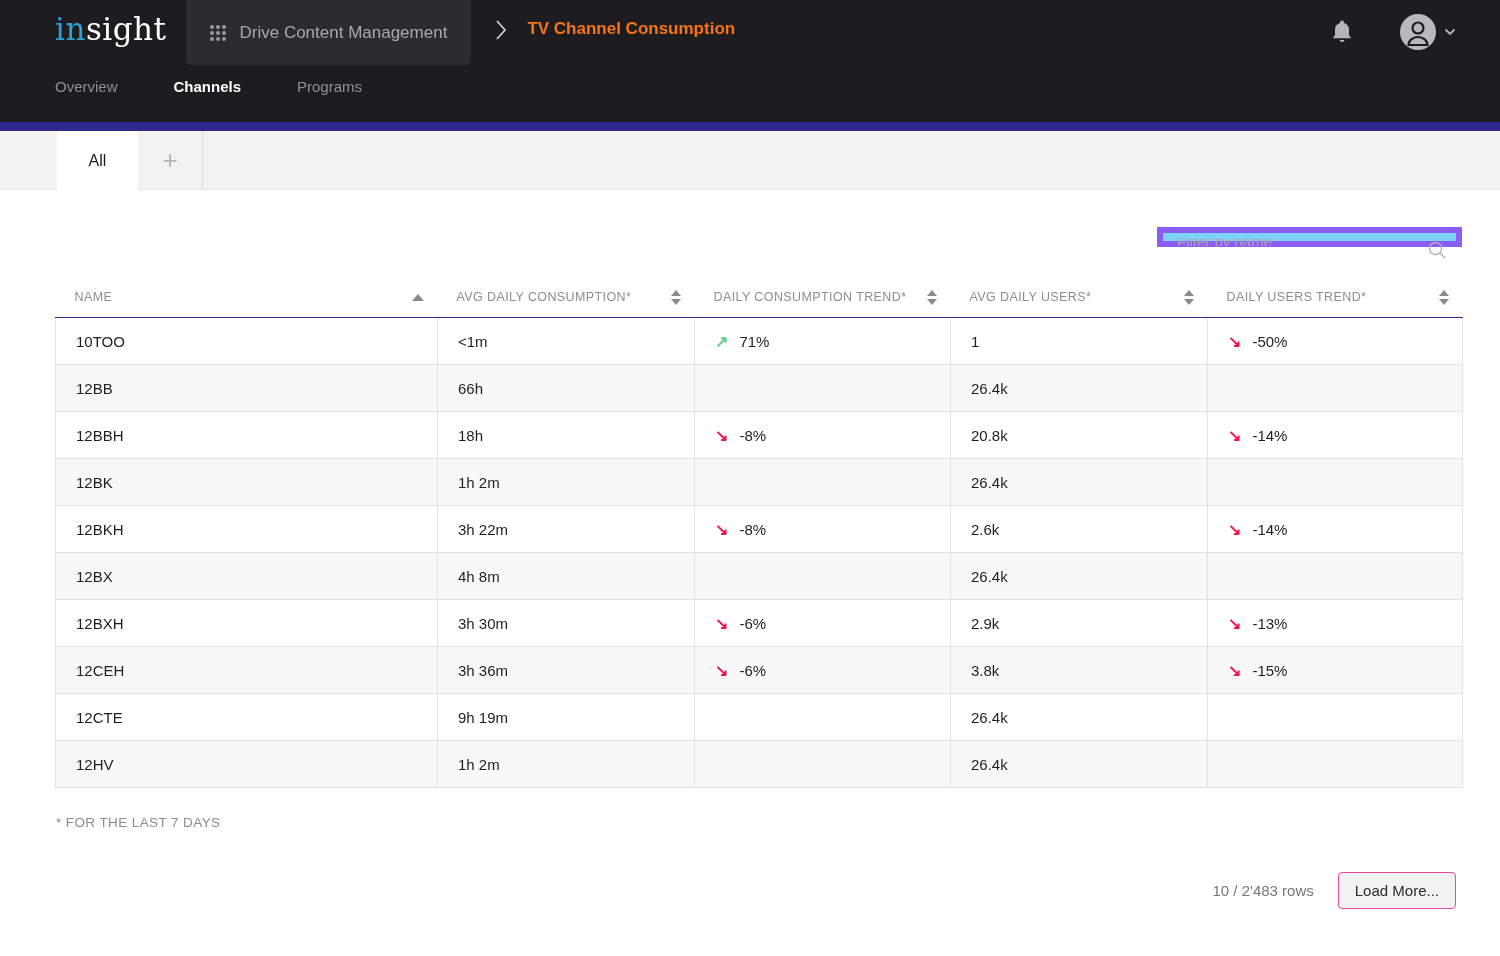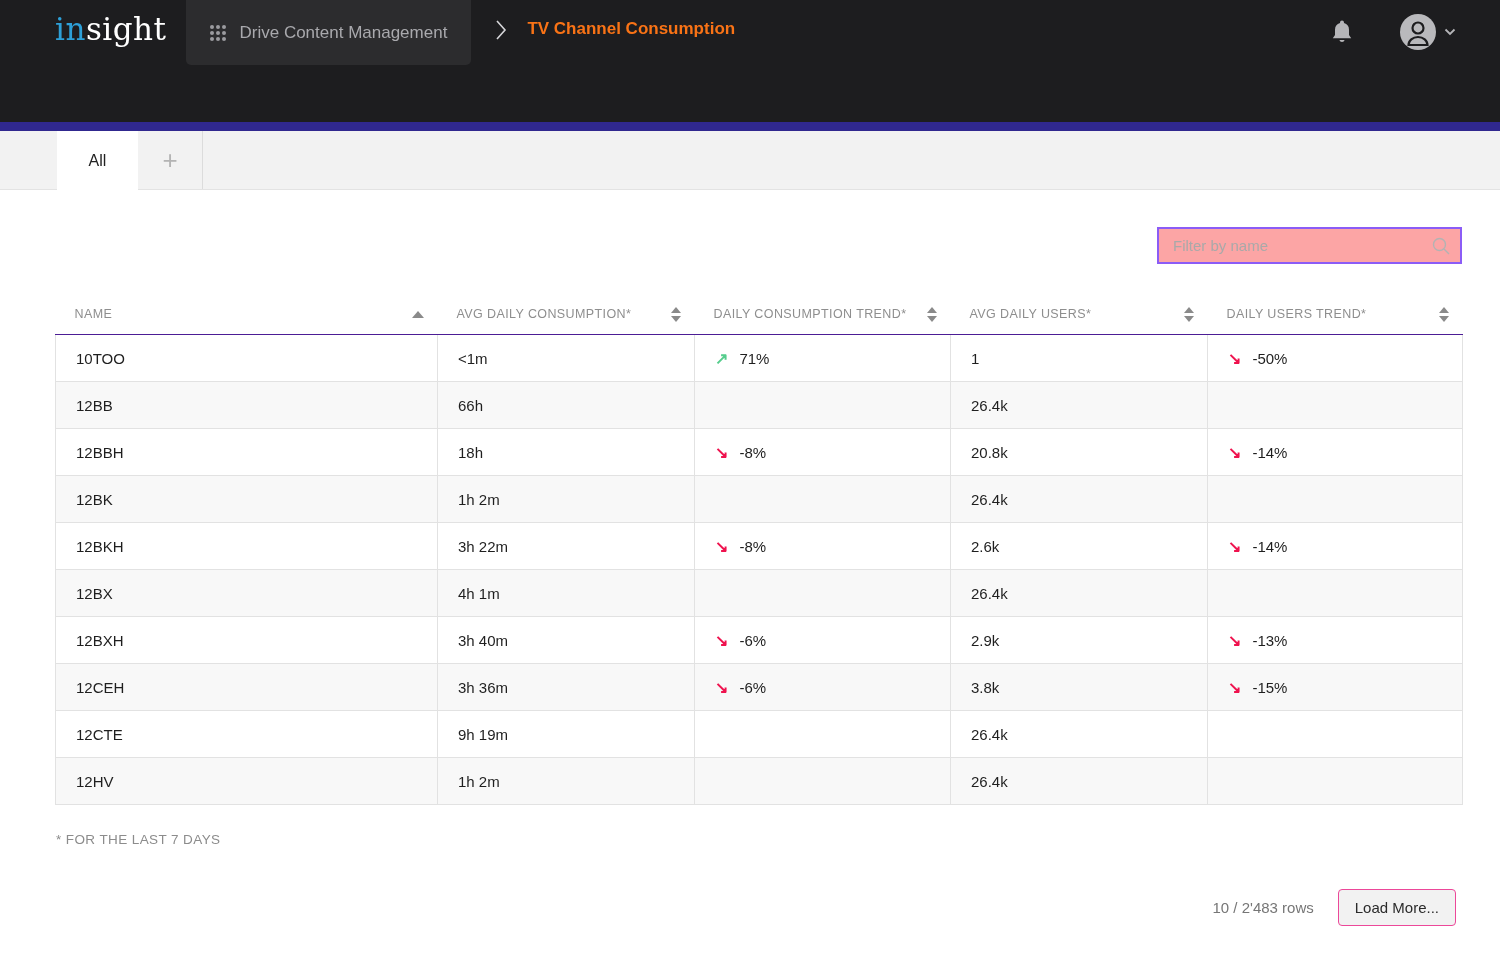--- a/index.html
+++ b/index.html
@@ -50,22 +50,22 @@
   .tab-strip { height:58px; background:#f2f2f2; border-bottom:1px solid #e3e3e3;
                display:flex; padding-left:57px; position:relative; }
   .tab { display:flex; align-items:center; justify-content:center; cursor:pointer; }
   .tab-all { width:81px; background:#ffffff; font-size:16px; color:#222;
              height:59px; position:relative; z-index:1; }
   .tab-add { width:64px; border-right:1px solid #dcdcdc; color:#b4b4b4;
              font-size:26px; font-weight:300; }
 
   
   .filter-row { display:flex; justify-content:flex-end; padding:37px 38px 0 0; }
-  .filter-box { position:relative; width:305px; height:37px; border:2px solid #8b5cf6;
-                background:#fca5a5; box-sizing:border-box; }
+  .filter-box { position:relative; width:305px; height:20px; border:6px solid #8b5cf6;
+                background:#7dd3fc; box-sizing:border-box; }
   .filter-box input { width:100%; height:100%; border:none; outline:none; background:transparent;
                       font-family:"Liberation Sans",sans-serif; font-size:15px; color:#333;
                       padding:0 38px 0 14px; box-sizing:border-box; }
   .filter-box input::placeholder { color:#a9a9a9; }
   .search-icon { position:absolute; right:9px; top:7px; }
 
   
   .table-wrap { margin:30px 38px 0 55px; }
   table.data-table { border-collapse:collapse; table-layout:fixed; width:1407px; }
   thead th { height:40px; padding:0; border:none; border-bottom:1px solid #4c1d95;
@@ -143,20 +143,25 @@
             <path d="M8.5 31 a9.5 8 0 0 1 19 0 z" fill="none" stroke="#1d1d1f" stroke-width="2.2"></path>
           </svg>
         </span>
         <svg width="12" height="8" viewBox="0 0 12 8">
             <polyline points="1.5,1.5 6,6 10.5,1.5" fill="none" stroke="#b5b5b8" stroke-width="1.8"></polyline>
           </svg>
       </span>
     </div>
   </div>
 
+  <nav class="main-nav">
+    <span class="nav-item">Overview</span>
+    <span class="nav-item active">Channels</span>
+    <span class="nav-item">Programs</span>
+  </nav>
 </header>
 
 <div class="accent-bar"></div>
 
 <div class="tab-strip">
   <div class="tab tab-all">All</div>
   <div class="tab tab-add">
       <span>+</span>
     </div>
 </div>
@@ -261,28 +266,28 @@
     </tr>
           <tr>
       <td>12BKH</td>
       <td>3h 22m</td>
       <td><span class="trend-arrow down">↘</span><span>-8%</span></td>
       <td>2.6k</td>
       <td><span class="trend-arrow down">↘</span><span>-14%</span></td>
     </tr>
           <tr class="alt">
       <td>12BX</td>
-      <td>4h 1m</td>
+      <td>4h 8m</td>
       <td></td>
       <td>26.4k</td>
       <td></td>
     </tr>
           <tr>
       <td>12BXH</td>
-      <td>3h 40m</td>
+      <td>3h 30m</td>
       <td><span class="trend-arrow down">↘</span><span>-6%</span></td>
       <td>2.9k</td>
       <td><span class="trend-arrow down">↘</span><span>-13%</span></td>
     </tr>
           <tr class="alt">
       <td>12CEH</td>
       <td>3h 36m</td>
       <td><span class="trend-arrow down">↘</span><span>-6%</span></td>
       <td>3.8k</td>
       <td><span class="trend-arrow down">↘</span><span>-15%</span></td>

